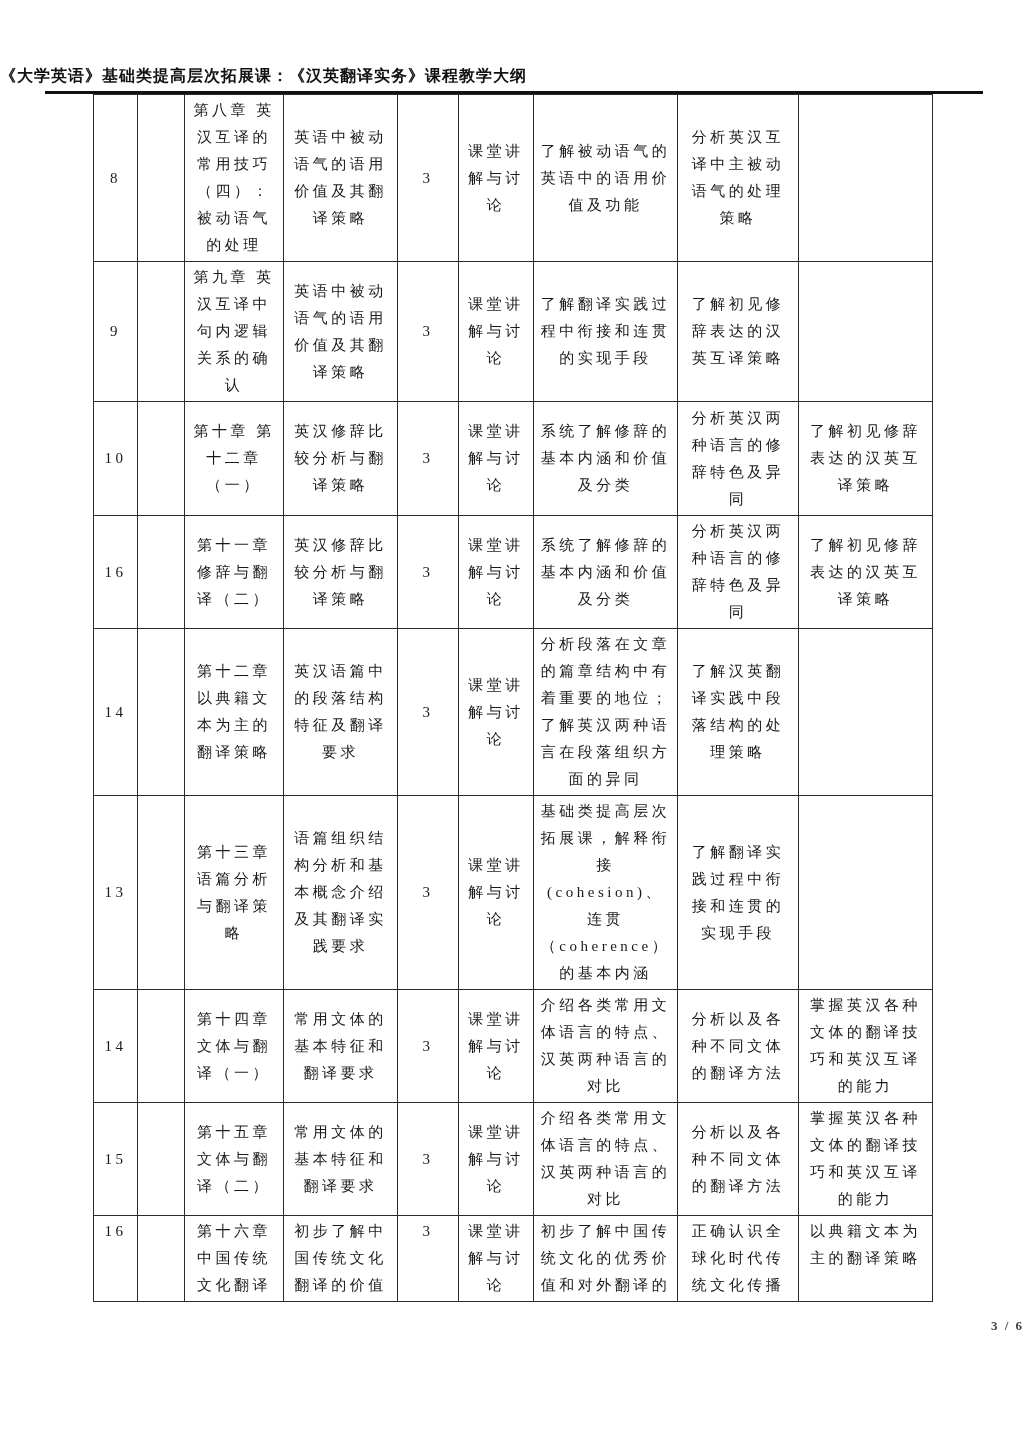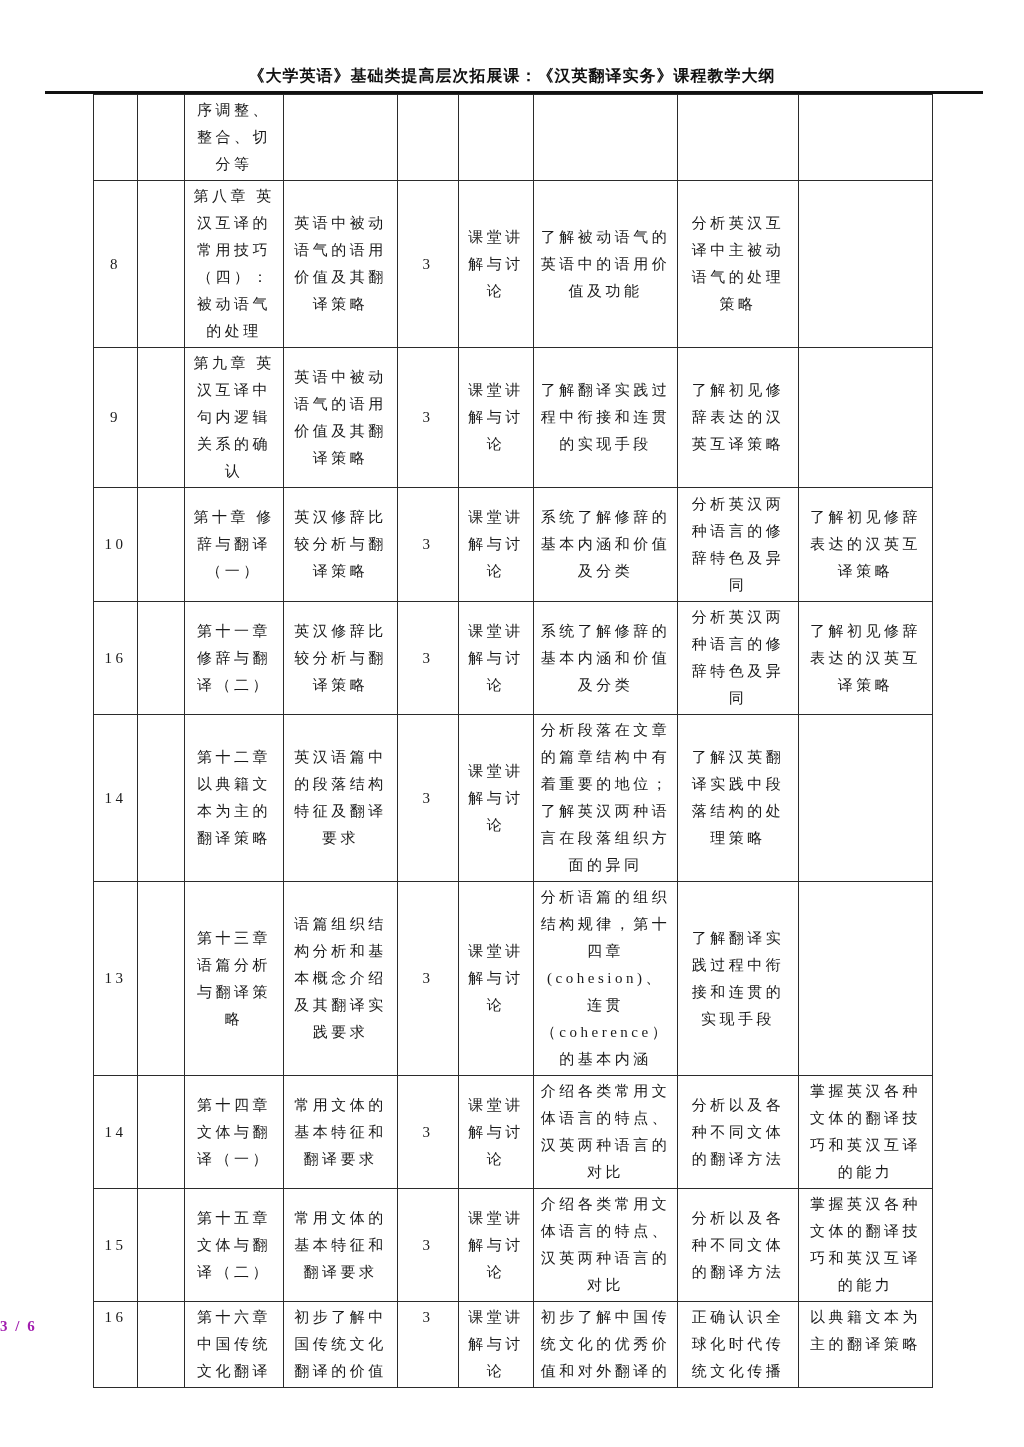--- a/index.html
+++ b/index.html
@@ -13,21 +13,20 @@
     height: 1447px;
     font-family: "Liberation Serif", "DejaVu Serif", serif;
     color: #1a1a1a;
     overflow: hidden;
   }
   .page-title {
     position: absolute;
     top: 66px;
     left: 0;
     width: 100%;
-    text-align: center;
     font-size: 16px;
     font-weight: bold;
     letter-spacing: 1px;
     color: #111;
   }
   .header-rule {
     position: absolute;
     top: 91px;
     left: 45px;
     width: 938px;
@@ -66,25 +65,25 @@
   tr.r6 { height: 167px; }
   tr.r7 { height: 110px; }
   tr.r8 { height: 110px; }
   tr.r9 { height: 73px; }
   tr.r9 td { vertical-align: top; margin-top: 20px; }
   .page-footer {
     position: absolute;
     top: 1318px;
     left: 0;
     width: 100%;
-    text-align: left;
-    font-size: 15px;
+    text-align: right;
+    font-size: 13px;
     font-weight: bold;
     letter-spacing: 2px;
-    color: #a21caf;
+    color: #404040;
   }
 </style>
 </head>
 <body>
 
 <div class="page-title">《大学英语》基础类提高层次拓展课：《汉英翻译实务》课程教学大纲</div>
 <div class="header-rule"></div>
 
 <table class="syllabus">
   <colgroup>
@@ -92,31 +91,20 @@
       <col style="width:47px">
       <col style="width:99px">
     <col style="width:114px">
       <col style="width:61px">
       <col style="width:75px">
     <col style="width:144px">
       <col style="width:121px">
       <col style="width:134px">
   </colgroup>
   <tbody>
-    <tr class="r0">
-      <td class="num"></td>
-      <td></td>
-      <td>序调整、整合、切分等</td>
-      <td></td>
-      <td class="num"></td>
-      <td></td>
-      <td></td>
-      <td></td>
-      <td></td>
-    </tr>
     <tr class="r1">
       <td class="num">8</td>
       <td></td>
       <td>第八章 英汉互译的常用技巧（四）：被动语气的处理</td>
       <td>英语中被动语气的语用价值及其翻译策略</td>
       <td class="num">3</td>
       <td>课堂讲解与讨论</td>
       <td>了解被动语气的英语中的语用价值及功能</td>
       <td>分析英汉互译中主被动语气的处理策略</td>
       <td></td>
@@ -128,21 +116,21 @@
       <td>英语中被动语气的语用价值及其翻译策略</td>
       <td class="num">3</td>
       <td>课堂讲解与讨论</td>
       <td>了解翻译实践过程中衔接和连贯的实现手段</td>
       <td>了解初见修辞表达的汉英互译策略</td>
       <td></td>
     </tr>
     <tr class="r3">
       <td class="num">10</td>
       <td></td>
-      <td>第十章 修辞与翻译（一）</td>
+      <td>第十章 第十二章（一）</td>
       <td>英汉修辞比较分析与翻译策略</td>
       <td class="num">3</td>
       <td>课堂讲解与讨论</td>
       <td>系统了解修辞的基本内涵和价值及分类</td>
       <td>分析英汉两种语言的修辞特色及异同</td>
       <td>了解初见修辞表达的汉英互译策略</td>
     </tr>
     <tr class="r4">
       <td class="num">16</td>
       <td></td>
@@ -165,21 +153,21 @@
       <td>了解汉英翻译实践中段落结构的处理策略</td>
       <td></td>
     </tr>
     <tr class="r6">
       <td class="num">13</td>
       <td></td>
       <td>第十三章 语篇分析与翻译策略</td>
       <td>语篇组织结构分析和基本概念介绍及其翻译实践要求</td>
       <td class="num">3</td>
       <td>课堂讲解与讨论</td>
-      <td>分析语篇的组织结构规律，第十四章 (cohesion)、连贯（coherence）的基本内涵</td>
+      <td>基础类提高层次拓展课，解释衔接 (cohesion)、连贯（coherence）的基本内涵</td>
       <td>了解翻译实践过程中衔接和连贯的实现手段</td>
       <td></td>
     </tr>
     <tr class="r7">
       <td class="num">14</td>
       <td></td>
       <td>第十四章 文体与翻译（一）</td>
       <td>常用文体的基本特征和翻译要求</td>
       <td class="num">3</td>
       <td>课堂讲解与讨论</td>

